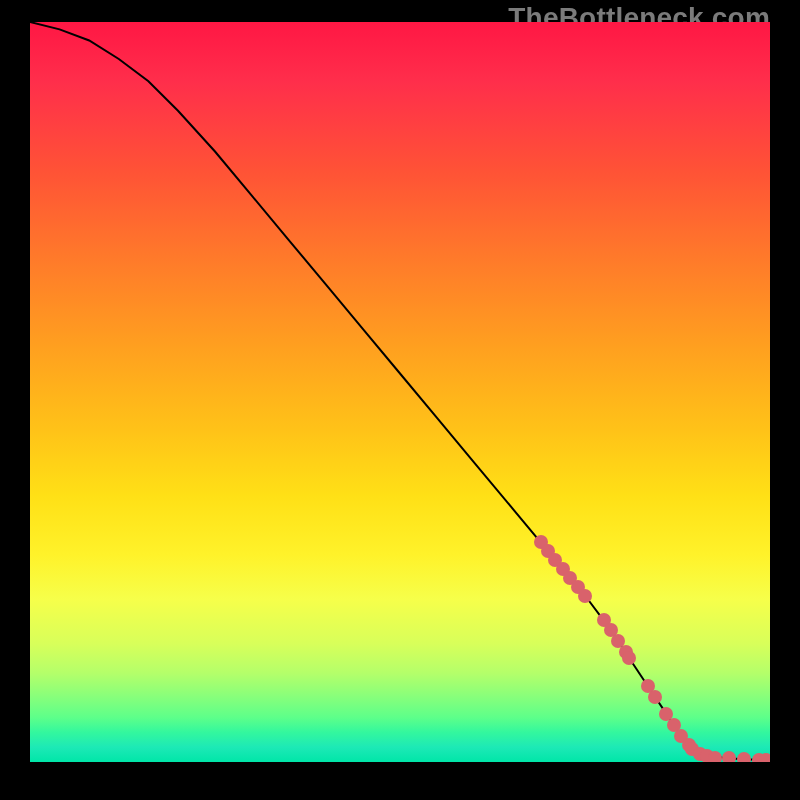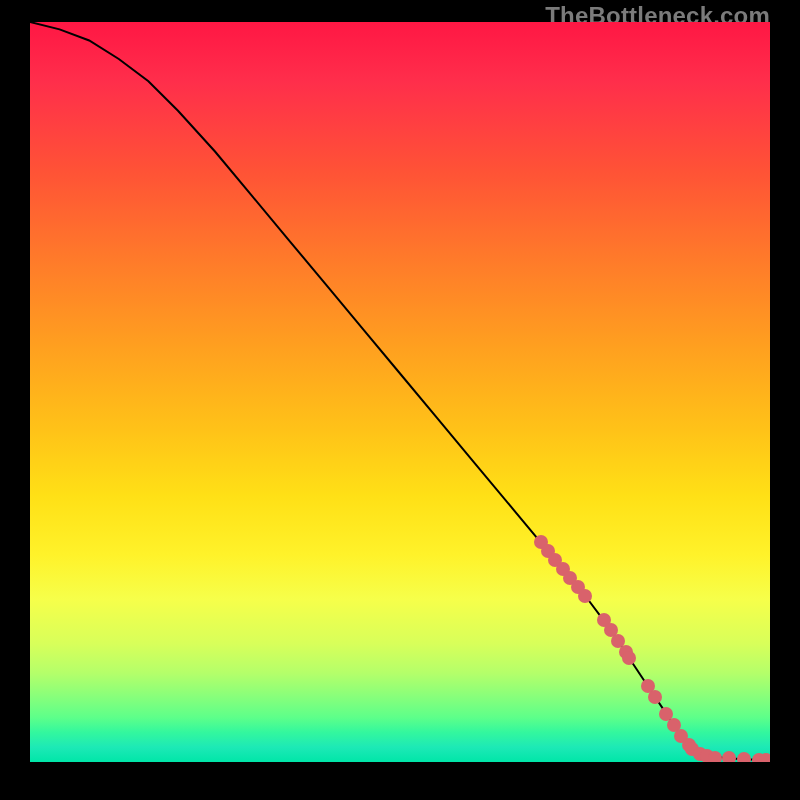--- a/index.html
+++ b/index.html
@@ -63,21 +63,21 @@
     height: 14px;
     margin-left: -7px;
     margin-top: -7px;
     border-radius: 50%;
     background: #d9626b;
   }
   .watermark {
     position: absolute;
     top: 2px;
     right: 30px;
-    font-size: 24px;
+    font-size: 28px;
     font-weight: 600;
     color: #7b7b7b;
     letter-spacing: 0.2px;
     user-select: none;
   }
 </style>
 </head>
 <body>
 
 <div class="stage">

